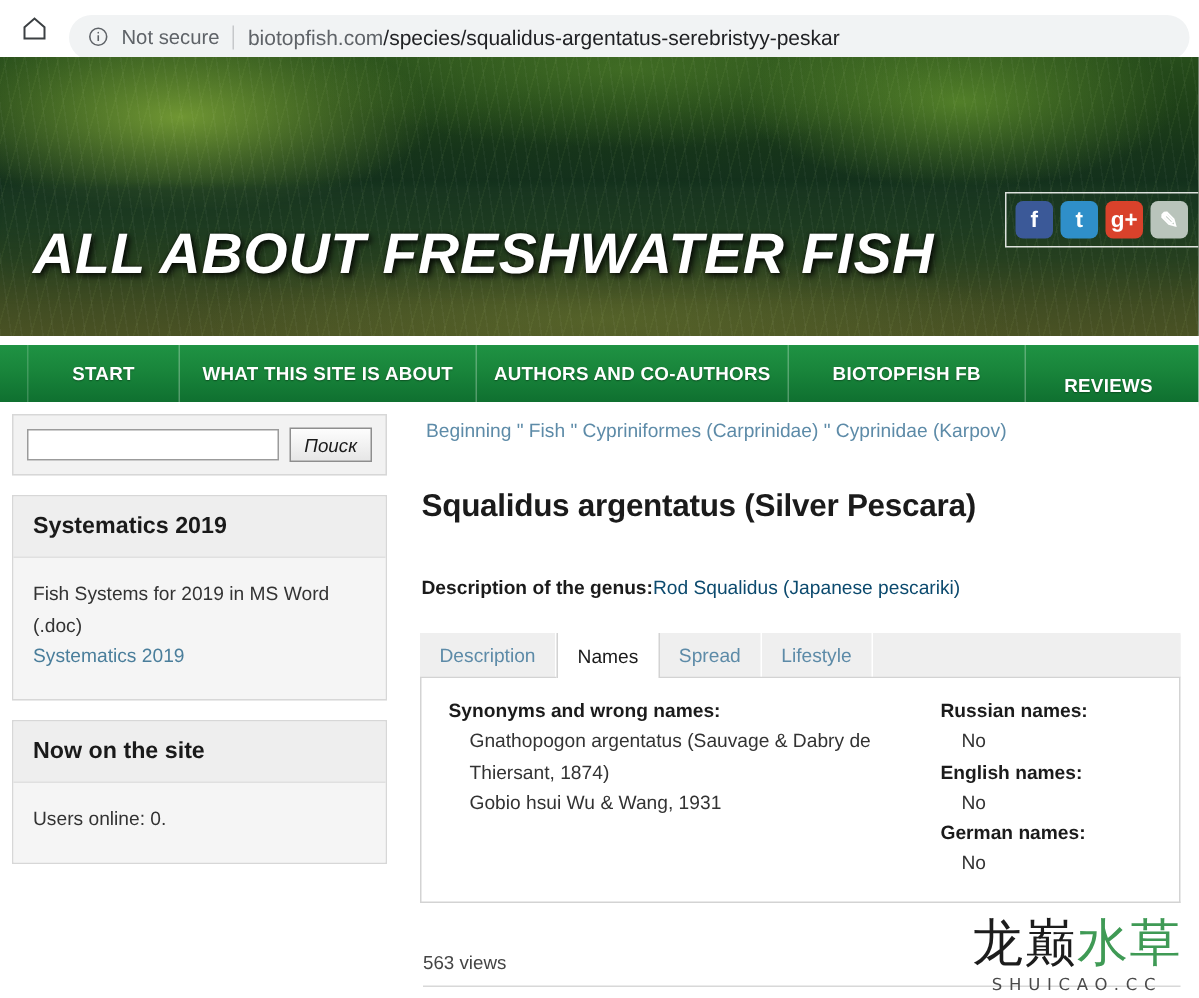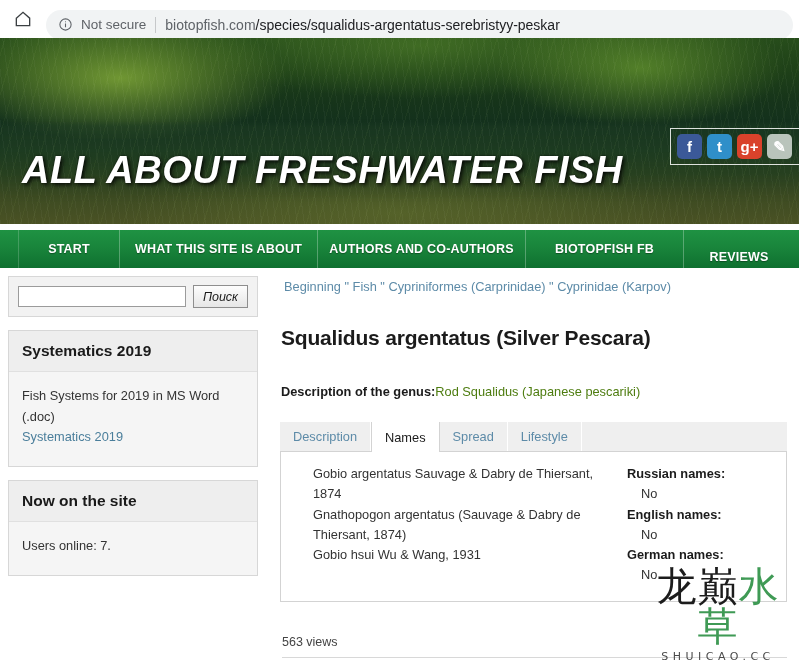--- a/index.html
+++ b/index.html
@@ -192,21 +192,21 @@
     white-space: nowrap;
   }
   .page-title {
     font-size: 21px; font-weight: bold; color: #1b1b1b;
     padding: 8px 5px 0 5px; letter-spacing: -.2px;
   }
   .genus-line {
     font-size: 12.8px; padding: 20px 5px 0 5px; color: #1b1b1b;
   }
   .genus-line b { font-weight: bold; }
-  .genus-line a { color: #4d7c0f; text-decoration: none; }
+  .genus-line a { color: #0c4a6e; text-decoration: none; }
 
   .tabs-wrap { margin: 24px 4px 0 4px; }
   .tabs {
     display: flex; align-items: flex-end;
     border-bottom: 1px solid #d3d3d3;
     background: #efefef;
     height: 29px;
   }
   .tab {
     height: 29px; display: flex; align-items: center;
@@ -247,21 +247,21 @@
     border-top: 1px solid #d8d8d8; height: 1px;
   }
 
   
   .watermark {
     position: absolute; right: 4px; bottom: 2px;
     width: 154px; text-align: center;
     pointer-events: none;
   }
   .wm-cn {
-    font-size: 40px; line-height: 1; letter-spacing: 1px;
+    font-size: 34px; line-height: 1; letter-spacing: 1px;
     font-family: "DejaVu Sans", sans-serif; font-weight: 500; text-align: center;
   }
   .wm-cn .dark { color: #1c1c1c; }
   .wm-cn .green { color: #3f9a55; }
   .wm-sub {
     font-size: 11px; letter-spacing: 4.5px; color: #4a4a4a;
     margin-top: 4px; font-family: "DejaVu Sans", sans-serif;
   }
 </style>
 </head>
@@ -323,21 +323,21 @@
       <div class="block-head">Systematics 2019</div>
       <div class="block-body">
         <span>Fish Systems for 2019 in MS Word (.doc)</span><br>
         <a href="#">Systematics 2019</a>
       </div>
     </div>
 
     <div class="side-block">
       <div class="block-head">Now on the site</div>
       <div class="block-body">
-        <span>Users online: 7.</span>
+        <span>Users online: 0.</span>
       </div>
     </div>
 
   </div>
 
   <div class="content">
 
     <div class="breadcrumb">Beginning " Fish " Cypriniformes (Carprinidae) " Cyprinidae (Karpov)</div>
 
     <h1 class="page-title">Squalidus argentatus (Silver Pescara)</h1>
@@ -350,21 +350,21 @@
       <div class="tabs">
         <div class="tab">Description</div>
         <div class="tab active">Names</div>
         <div class="tab">Spread</div>
         <div class="tab">Lifestyle</div>
         <div class="tab-filler"></div>
       </div>
 
       <div class="tab-panel">
         <div class="panel-col-left">
-          <div class="field-val">Gobio argentatus Sauvage &amp; Dabry de Thiersant, 1874</div>
+          <div class="field-label">Synonyms and wrong names:</div>
           <div class="field-val">Gnathopogon argentatus (Sauvage &amp; Dabry de Thiersant, 1874)</div>
           <div class="field-val">Gobio hsui Wu &amp; Wang, 1931</div>
         </div>
         <div class="panel-col-right">
           <div class="field-label">Russian names:</div>
           <div class="field-val">No</div>
           <div class="field-label">English names:</div>
           <div class="field-val">No</div>
           <div class="field-label">German names:</div>
           <div class="field-val">No</div>

